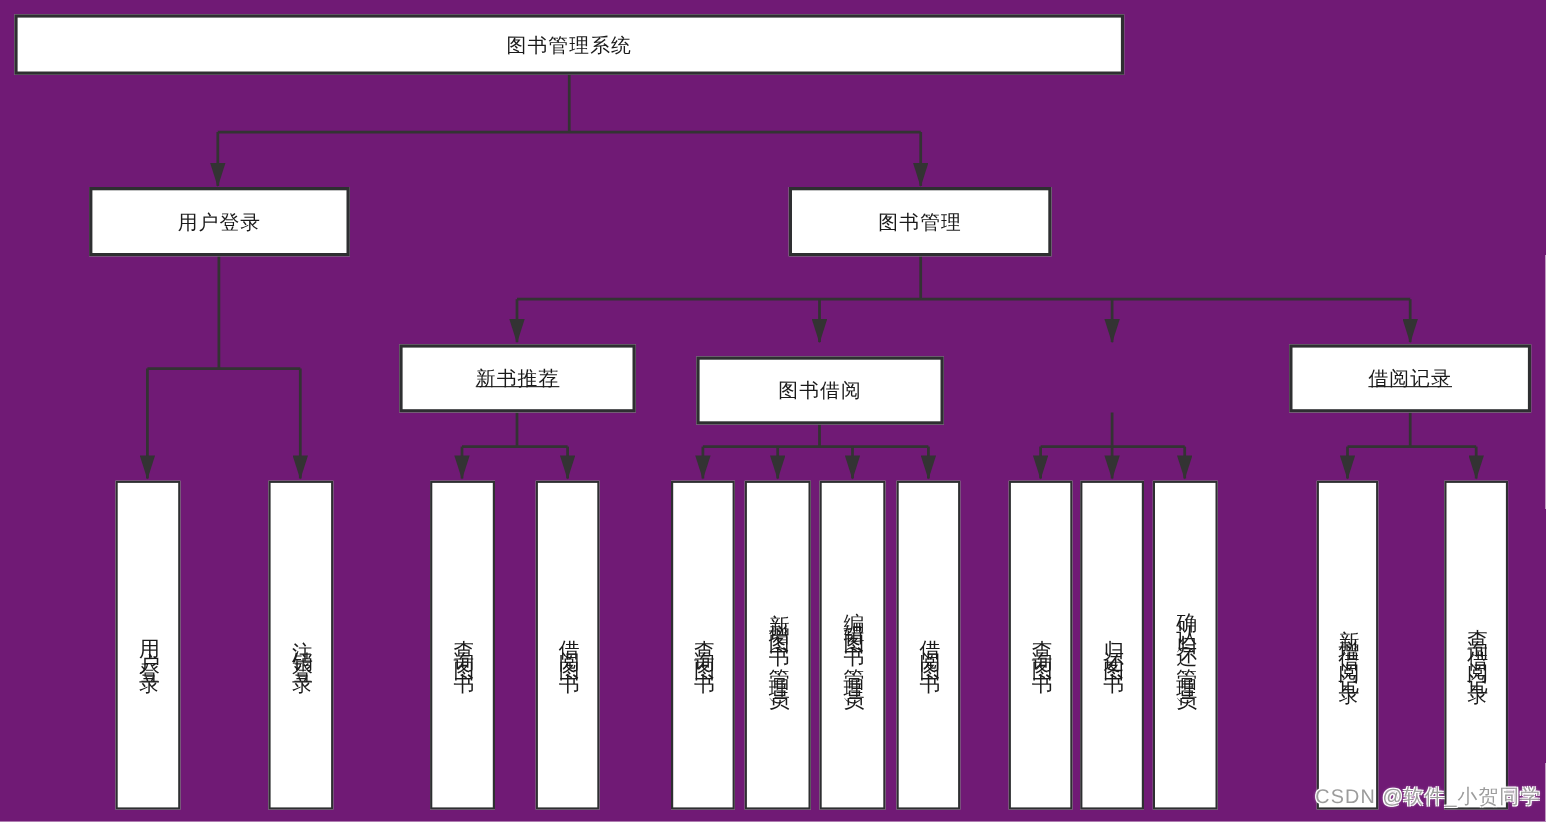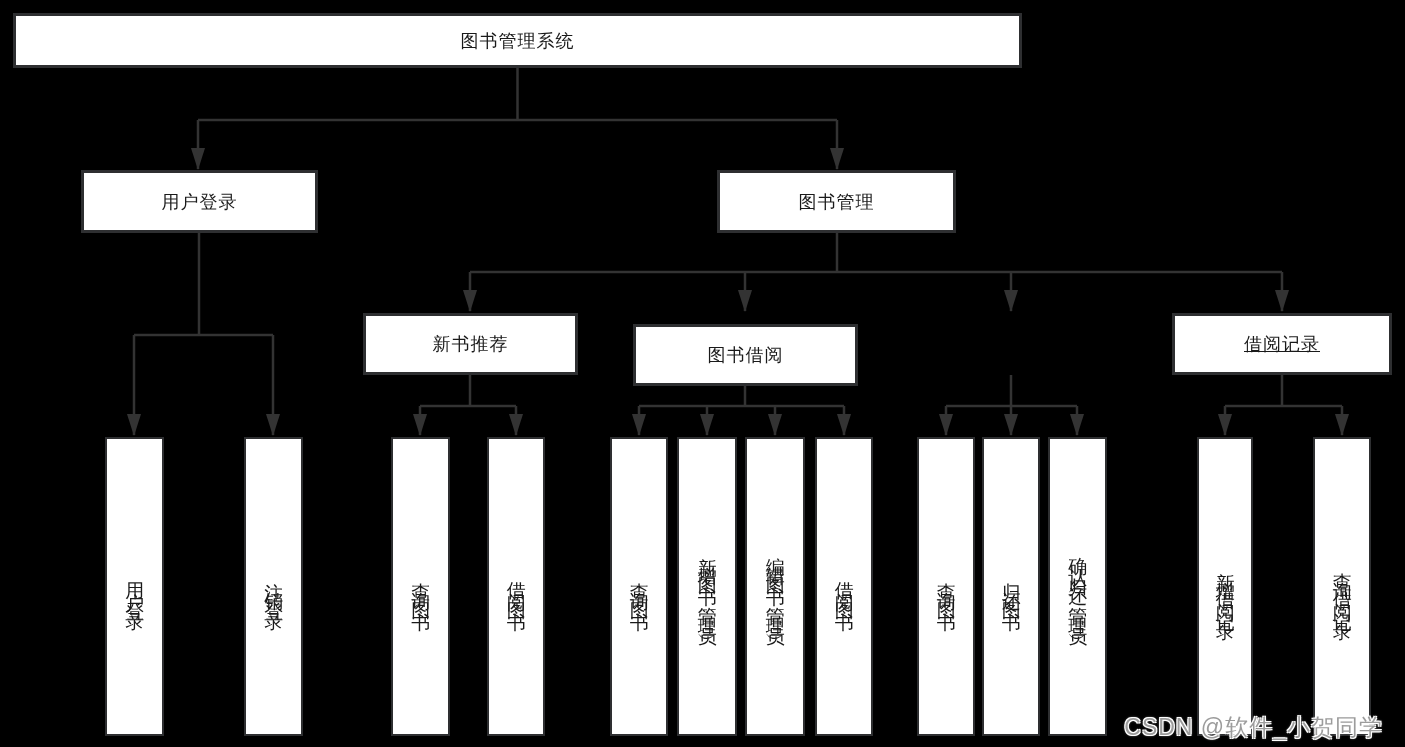--- a/index.html
+++ b/index.html
@@ -1,19 +1,19 @@
 <!DOCTYPE html>
 <html><head>
 <meta charset="utf-8">
 <style>
   html,body{margin:0;padding:0;background:#ffffff;}
   .stage{
     position:relative;
     width:1405px;height:747px;
-    background:#000000;
+    background:#701a75;
     font-family:"Liberation Sans","DejaVu Sans",sans-serif;
     overflow:hidden;
   }
   .connectors{position:absolute;left:0;top:0;width:1405px;height:747px;}
   .box{
     position:absolute;
     box-sizing:border-box;
     border:3px solid #2e2f31;
     background:#ffffff;
     display:flex;align-items:center;justify-content:center;
@@ -24,22 +24,22 @@
   .vbox .vtext{
     writing-mode:vertical-rl;
     text-orientation:mixed;
     font-size:19px;
     letter-spacing:10px;
     line-height:1.3;
     white-space:nowrap;
   }
   .watermark{
     position:absolute;
-    right:22px;top:712px;
-    font-size:23px;
+    right:4px;top:712px;
+    font-size:18px;
     color:#9c9c9c;
     letter-spacing:1px;
     text-shadow:1px 1px 0 #ffffff,-1px -1px 0 #ffffff,1px -1px 0 #ffffff,-1px 1px 0 #ffffff,0 0 3px #ffffff;
     z-index:5;
     white-space:nowrap;
   }
 </style>
 </head>
 <body>
 
@@ -88,21 +88,21 @@
     <span>图书管理系统</span>
   </div>
 
   <div class="box hbox" style="left:81px;top:170px;width:237px;height:63px;">
     <span>用户登录</span>
   </div>
   <div class="box hbox" style="left:717px;top:170px;width:239px;height:63px;">
     <span>图书管理</span>
   </div>
 
-  <div class="box hbox" style="left:363px;top:313px;width:215px;height:62px;">
+  <div class="box hbox" style="left:363px;top:313px;width:215px;height:62px;text-decoration:underline;">
     <span>新书推荐</span>
   </div>
   <div class="box hbox" style="left:633px;top:324px;width:225px;height:62px;">
     <span>图书借阅</span>
   </div>
   <div class="box hbox" style="left:1172px;top:313px;width:220px;height:62px;text-decoration:underline;">
     <span>借阅记录</span>
   </div>
 
   <div class="box vbox" style="left:105px;top:437px;width:59px;height:299px;">

